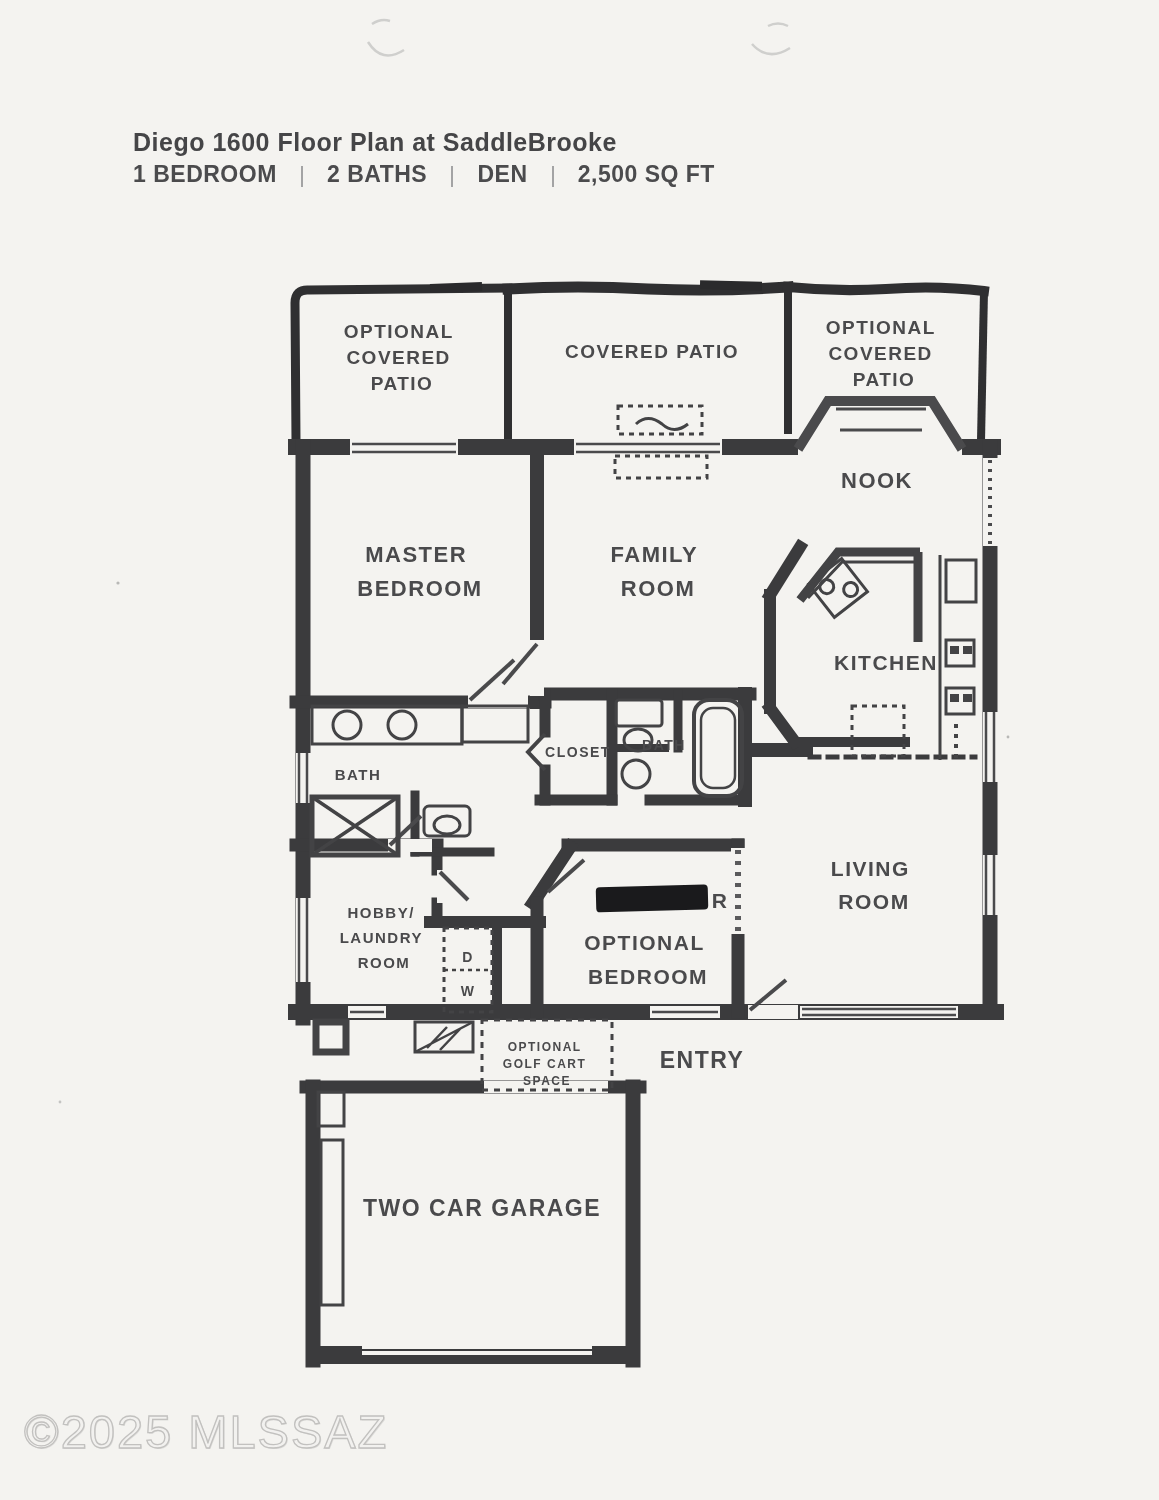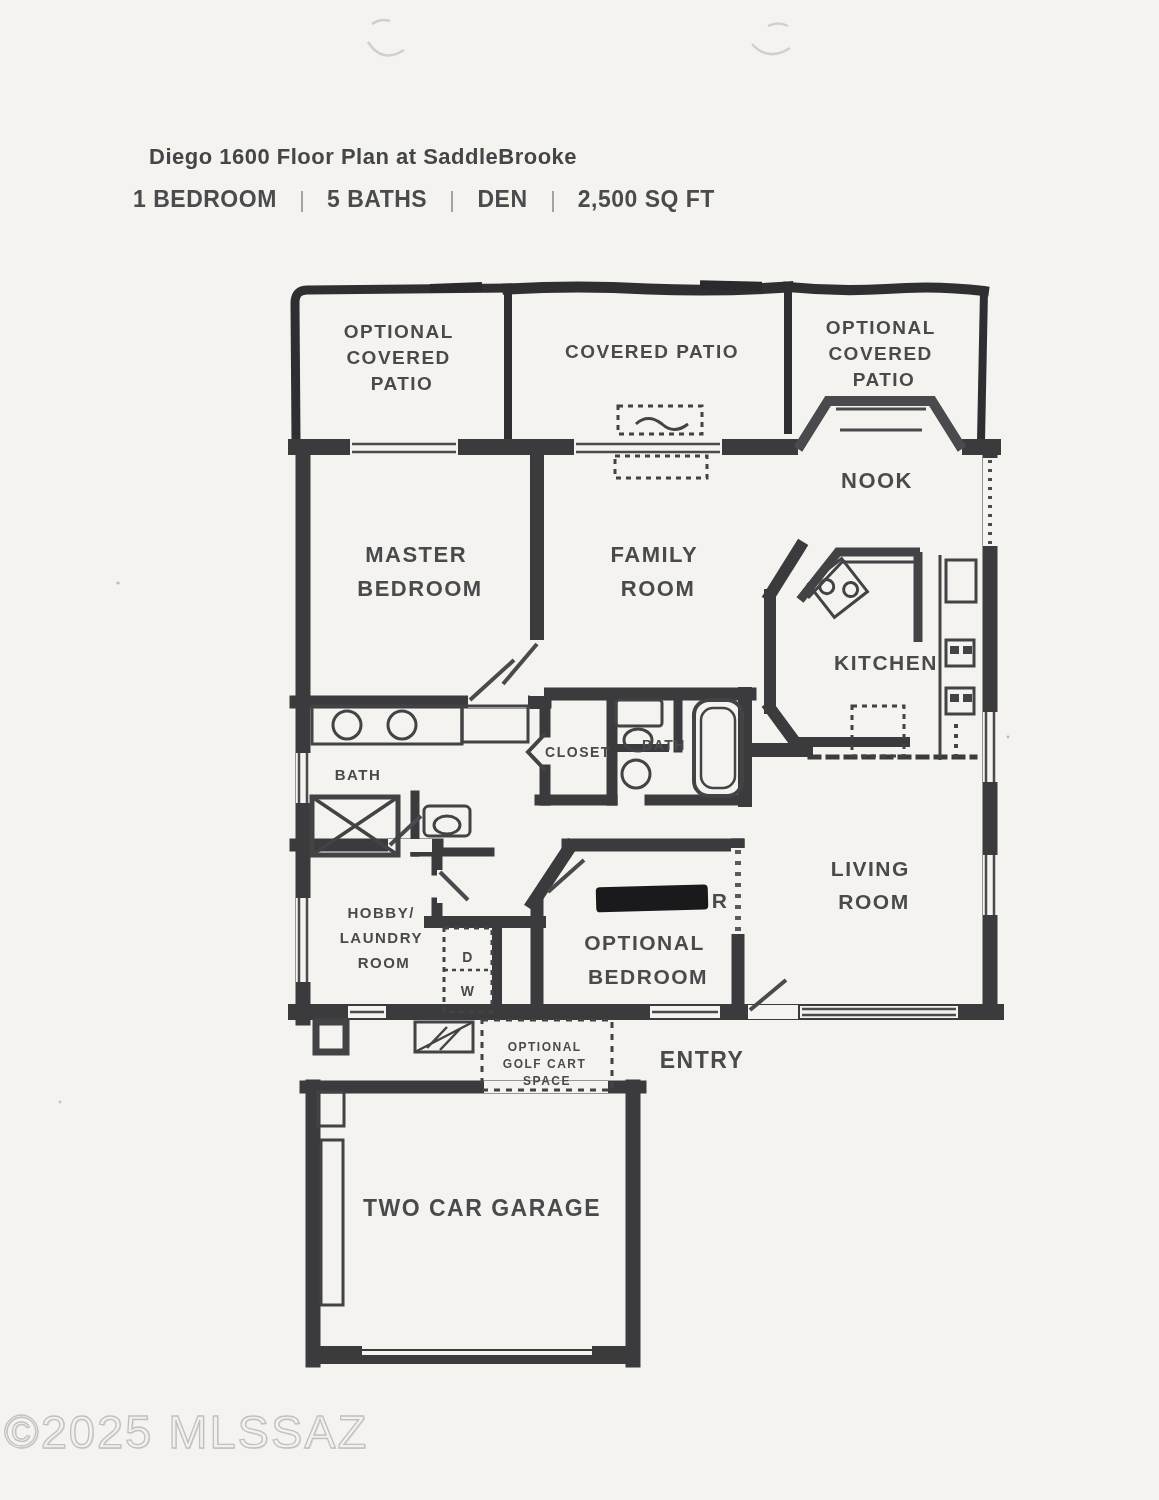--- a/index.html
+++ b/index.html
@@ -3,52 +3,52 @@
 <meta charset="utf-8">
 <style>
   html,body{margin:0;padding:0;}
   body{
     width:1159px;height:1500px;position:relative;overflow:hidden;
     background:#f4f3f0;
     font-family:"Liberation Sans", sans-serif;
   }
   .header{position:absolute;left:133px;top:128px;color:#434345;}
   .header h1{
-    margin:16px;font-size:22px;font-weight:700;letter-spacing:.5px;color:#454547;
+    margin:0;font-size:25px;font-weight:700;letter-spacing:.5px;color:#454547;
   }
   .stats{
-    margin-top:16px;display:flex;align-items:flex-end;gap:0;
+    margin-top:4px;display:flex;align-items:flex-end;gap:0;
     font-size:23px;font-weight:700;color:#4b4b4d;letter-spacing:.5px;
   }
   .stats .sep{
     font-weight:400;color:#77777a;margin:0 22px;font-size:22px;transform:scaleX(.7);
   }
   svg{position:absolute;left:0;top:0;}
   .rlabel{
     font-family:"Liberation Sans", sans-serif;
     font-weight:700;fill:#4a4a4c;letter-spacing:1.5px;text-anchor:middle;
   }
   .s23{font-size:23px;} .s22{font-size:22px;} .s21{font-size:21px;}
   .s19{font-size:19px;} .s15{font-size:15px;} .s14{font-size:14px;} .s12{font-size:12px;}
   .watermark{
-    position:absolute;left:4px;top:1404px;
+    position:absolute;left:24px;top:1404px;
     font-size:47px;font-weight:400;letter-spacing:2px;
     color:#f2f1ef;-webkit-text-stroke:1.3px #c2c1bf;
     text-shadow:1px 1px 0 #dddcda;
   }
 </style>
 </head>
 <body>
 
 <div class="header">
   <h1>Diego 1600 Floor Plan at SaddleBrooke</h1>
   <div class="stats">
     <span>1 BEDROOM</span>
     <span class="sep">|</span>
-    <span>5 BATHS</span>
+    <span>2 BATHS</span>
     <span class="sep">|</span>
     <span>DEN</span>
     <span class="sep">|</span>
     <span>2,500 SQ FT</span>
   </div>
 </div>
 
 <svg width="1159" height="1500" viewBox="0 0 1159 1500">
 
   <g stroke="#cfcfcd" stroke-width="2.5" fill="none">

